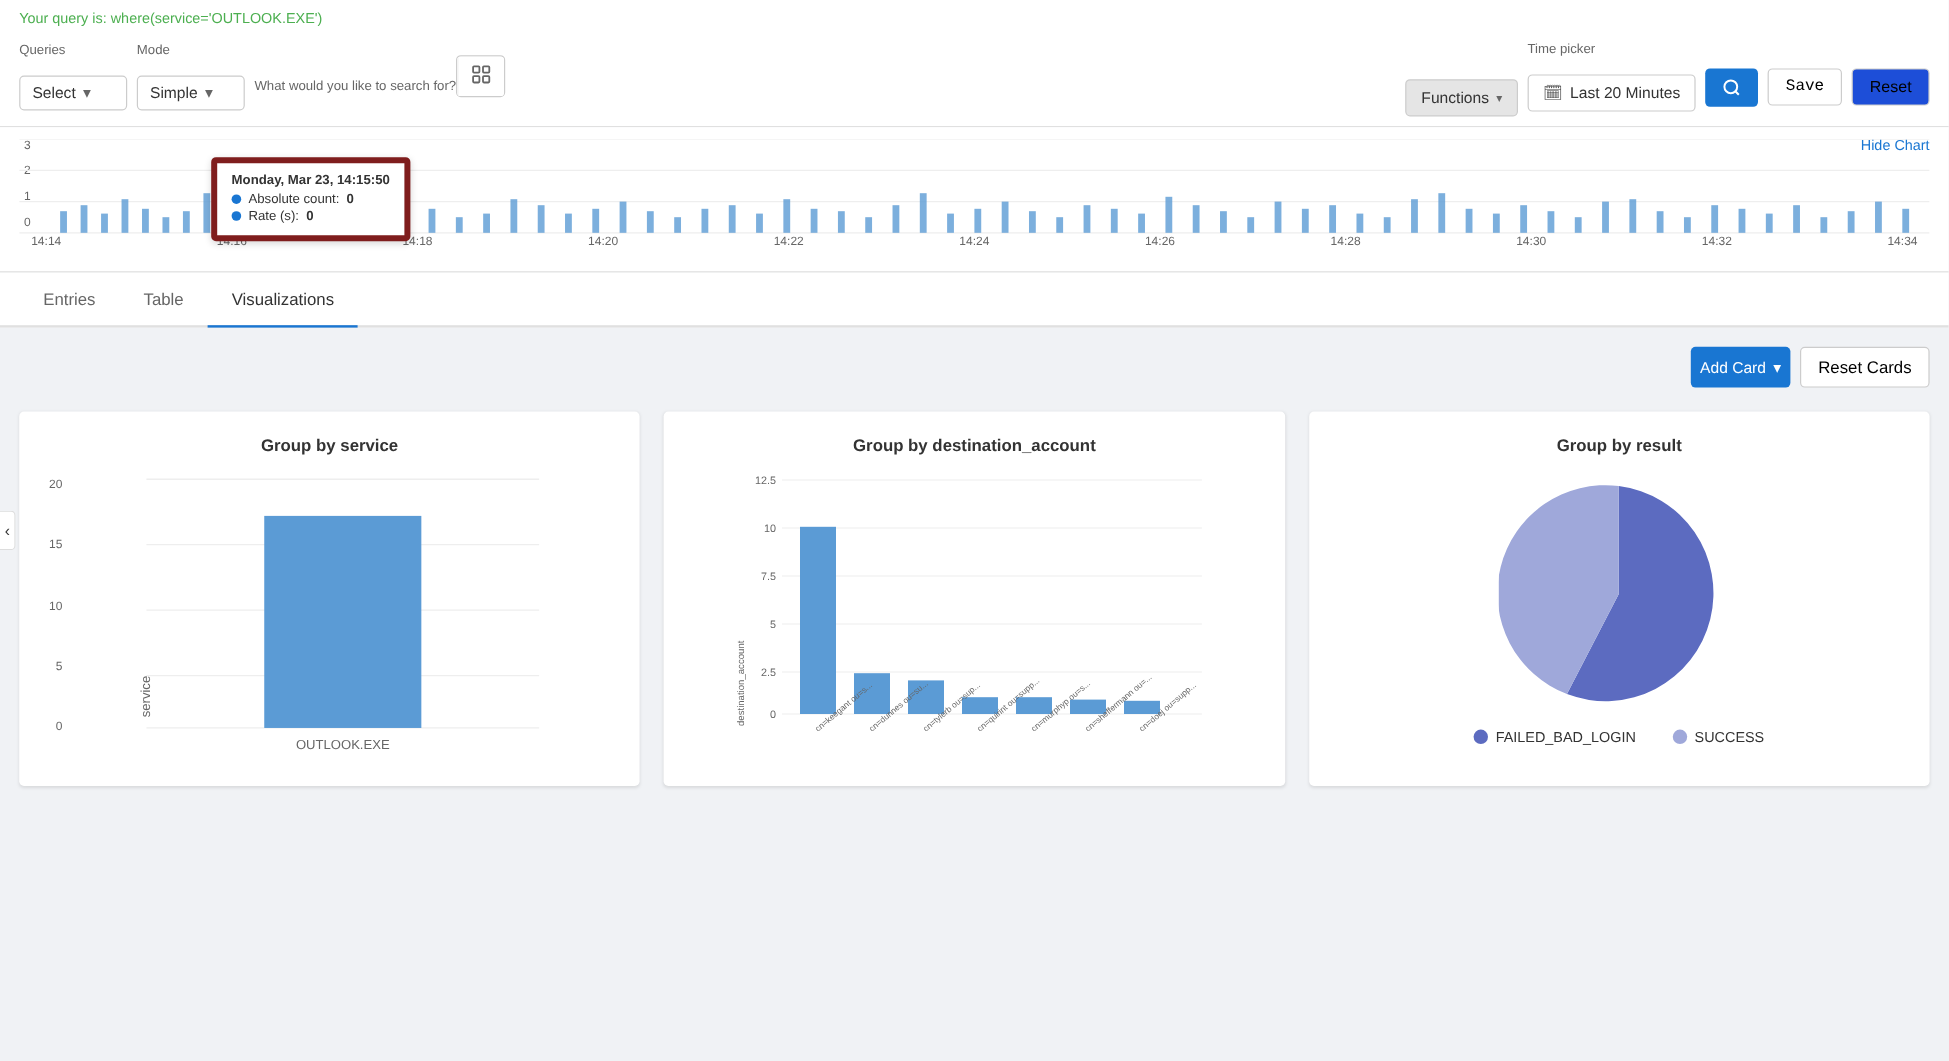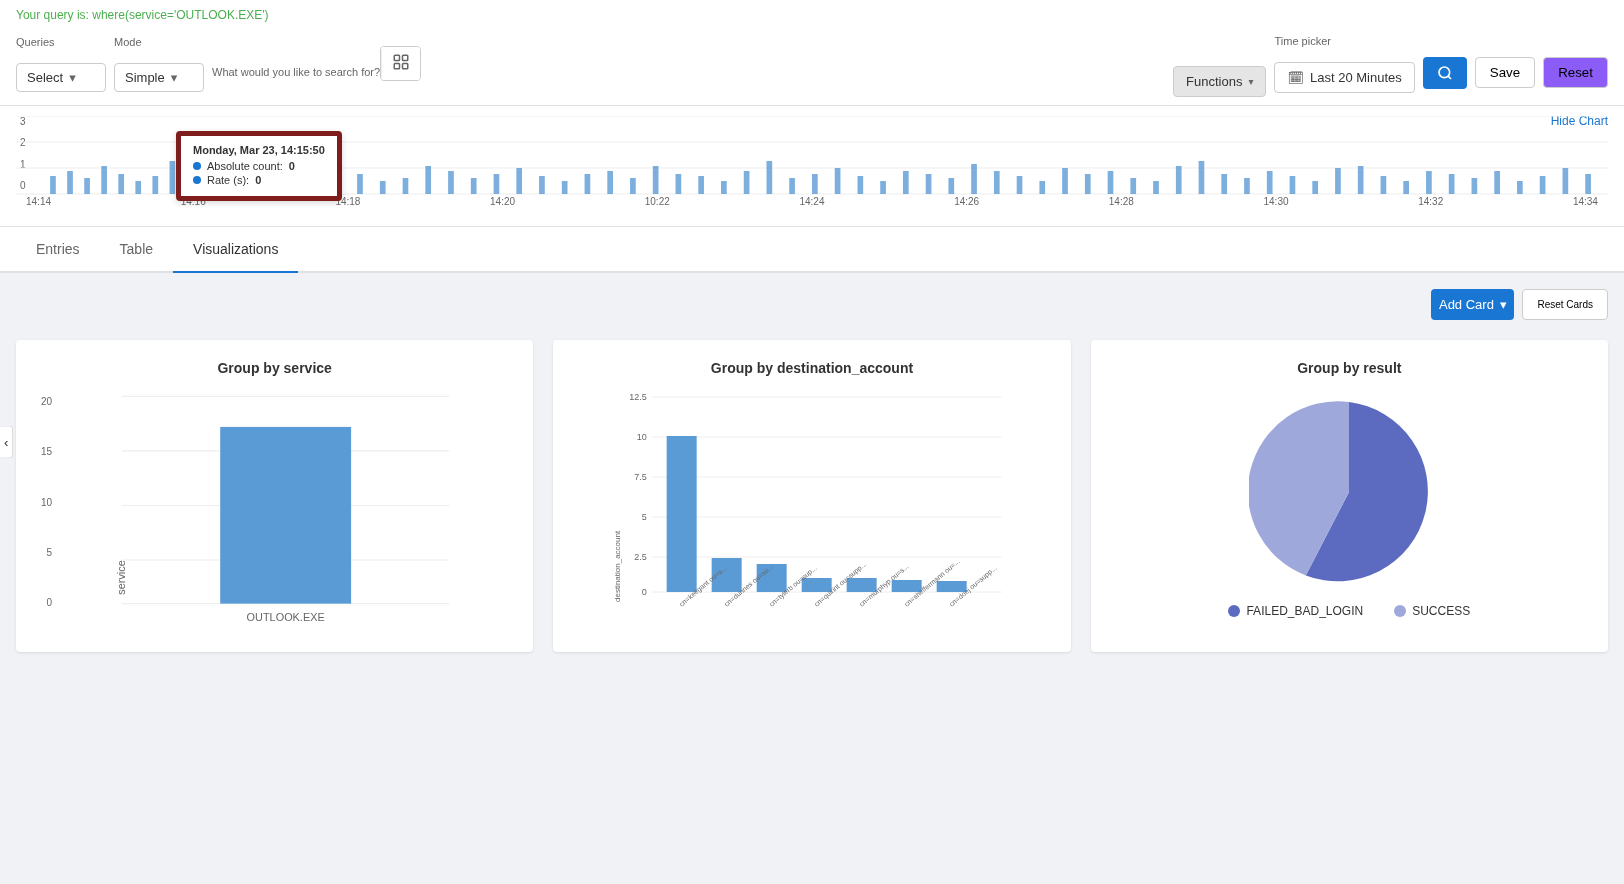--- a/index.html
+++ b/index.html
@@ -15,42 +15,42 @@
     .chevron { font-size: 10px; color: #666; }
     .search-group { display: flex; flex-direction: row; flex: 1; align-items: flex-end; }
     .search-label { font-size: 11px; color: #666; margin-bottom: 3px; }
     .search-input-row { display: flex; align-items: center; border: 1px solid #ccc; border-radius: 4px; overflow: hidden; }
     .search-input { border: none; outline: none; padding: 7px 10px; font-size: 13px; flex: 1; }
     .search-icon-btn { padding: 6px 10px; background: #fff; border: none; cursor: pointer; color: #666; border-left: 1px solid #eee; }
     .functions-btn { display: flex; align-items: center; gap: 6px; border: 1px solid #ccc; border-radius: 4px; padding: 7px 12px; background: #e5e5e5; cursor: pointer; margin-top: 18px; }
     .time-group { display: flex; flex-direction: column; }
     .time-btn { display: flex; align-items: center; gap: 6px; border: 1px solid #ccc; border-radius: 4px; padding: 7px 12px; background: #fff; cursor: pointer; color: #333; }
     .search-btn { background: #1976d2; color: #fff; border: none; border-radius: 4px; padding: 8px 14px; cursor: pointer; margin-top: 18px; display: flex; align-items: center; }
-    .save-btn { border: 1px solid #ccc; background: #fff; border-radius: 4px; padding: 7px 14px; cursor: pointer; margin-top: 18px; }
-    .reset-btn-top { border: 1px solid #ccc; background: #8b5cf6; border-radius: 4px; padding: 7px 14px; cursor: pointer; margin-top: 18px; }
+    .save-btn { border: 1px solid #ccc; background: #fff; border-radius: 4px; padding: 7px 14px; cursor: pointer; margin-top: 18px; font-family: Liberation Mono, monospace; }
+    .reset-btn-top { border: 1px solid #ccc; background: #1d4ed8; border-radius: 4px; padding: 7px 14px; cursor: pointer; margin-top: 18px; }
 
     .chart-area { background: #fff; padding: 10px 16px; border-bottom: 1px solid #e0e0e0; position: relative; }
     .hide-chart-link { position: absolute; top: 8px; right: 16px; color: #1976d2; font-size: 12px; cursor: pointer; text-decoration: none; }
     .timeline-chart { height: 100px; position: relative; width: 100%; }
     .timeline-svg { width: 100%; height: 80px; }
     .timeline-labels { display: flex; justify-content: space-between; font-size: 10px; color: #666; padding: 0 10px; }
     .y-labels { position: absolute; left: 0; top: 0; display: flex; flex-direction: column; justify-content: space-between; height: 75px; font-size: 10px; color: #666; padding: 0 4px; }
     .tooltip-box { position: absolute; left: 160px; top: 15px; background: #fff; border: 5px solid #7f1d1d; border-radius: 4px; padding: 8px 12px; font-size: 11px; box-shadow: 0 2px 6px rgba(0,0,0,0.15); z-index: 10; }
     .tooltip-title { font-weight: 600; margin-bottom: 4px; color: #333; }
     .tooltip-row { display: flex; align-items: center; gap: 6px; margin-bottom: 2px; }
     .dot { width: 8px; height: 8px; border-radius: 50%; background: #1976d2; display: inline-block; }
 
     .tabs-row { display: flex; background: #fff; border-bottom: 2px solid #e0e0e0; padding: 0 16px; }
     .tab { padding: 14px 20px; cursor: pointer; font-size: 14px; color: #666; border-bottom: 2px solid transparent; margin-bottom: -2px; }
     .tab.active { color: #333; border-bottom: 2px solid #1976d2; font-weight: 500; }
 
     .viz-section { padding: 16px; }
     .viz-toolbar { display: flex; justify-content: flex-end; gap: 8px; margin-bottom: 20px; }
     .add-card-btn { background: #1976d2; color: #fff; border: none; border-radius: 4px; padding: 8px 8px; cursor: pointer; display: flex; align-items: center; gap: 6px; font-size: 13px; }
-    .reset-cards-btn { background: #fff; border: 1px solid #ccc; border-radius: 4px; padding: 8px 14px; cursor: pointer; font-size: 10px; }
+    .reset-cards-btn { background: #fff; border: 1px solid #ccc; border-radius: 4px; padding: 8px 14px; cursor: pointer; font-size: 14px; }
 
     .charts-grid { display: grid; grid-template-columns: 1fr 1fr 1fr; gap: 20px; }
     .chart-card { background: #fff; border-radius: 4px; padding: 20px; box-shadow: 0 1px 3px rgba(0,0,0,0.1); }
     .chart-title { text-align: center; font-weight: 600; font-size: 14px; margin-bottom: 16px; }
 
     
     .pie-container { display: flex; flex-direction: column; align-items: center; }
     .pie-svg { width: 200px; height: 200px; }
     .pie-legend { display: flex; gap: 31px; margin-top: 12px; }
     .legend-item { display: flex; align-items: center; gap: 6px; font-size: 12px; }
@@ -228,21 +228,21 @@
             <strong>0</strong>
           </div>
         </div>
       </div>
     </div>
     <div class="timeline-labels">
       <span>14:14</span>
       <span>14:16</span>
       <span>14:18</span>
       <span>14:20</span>
-      <span>10:22</span>
+      <span>14:22</span>
       <span>14:24</span>
       <span>14:26</span>
       <span>14:28</span>
       <span>14:30</span>
       <span>14:32</span>
       <span>14:34</span>
     </div>
   </div>
 </div>
 

